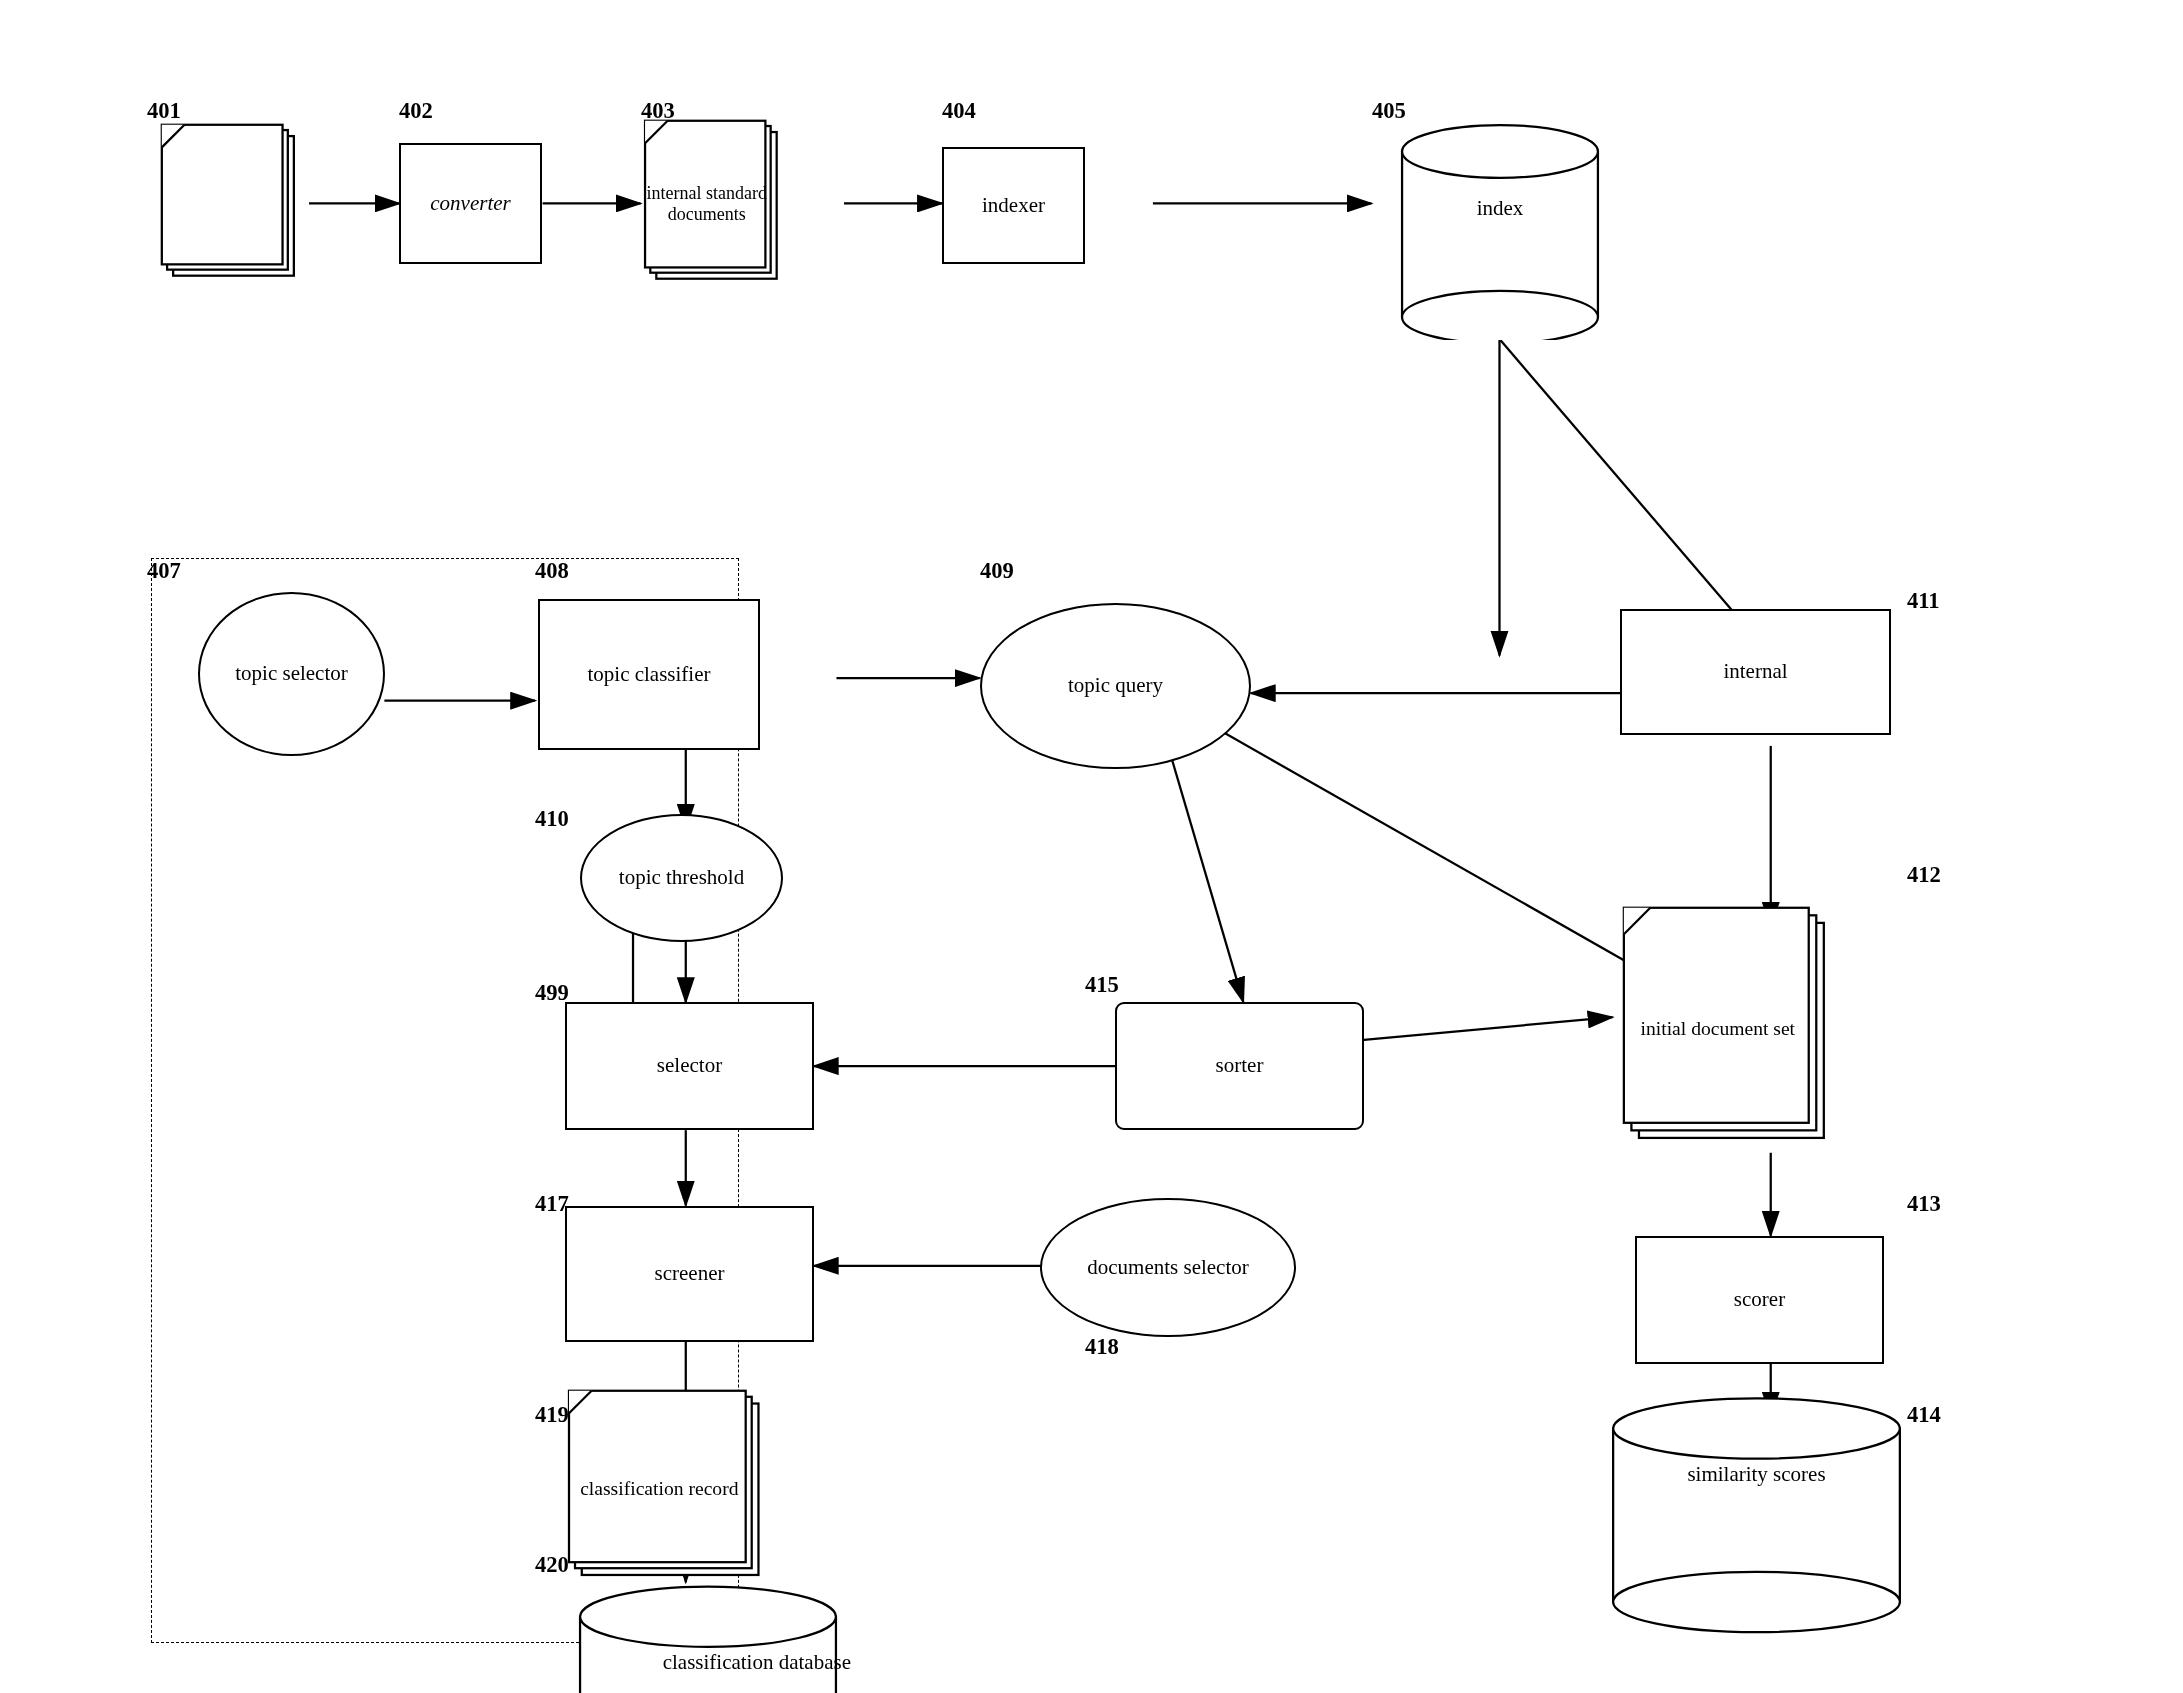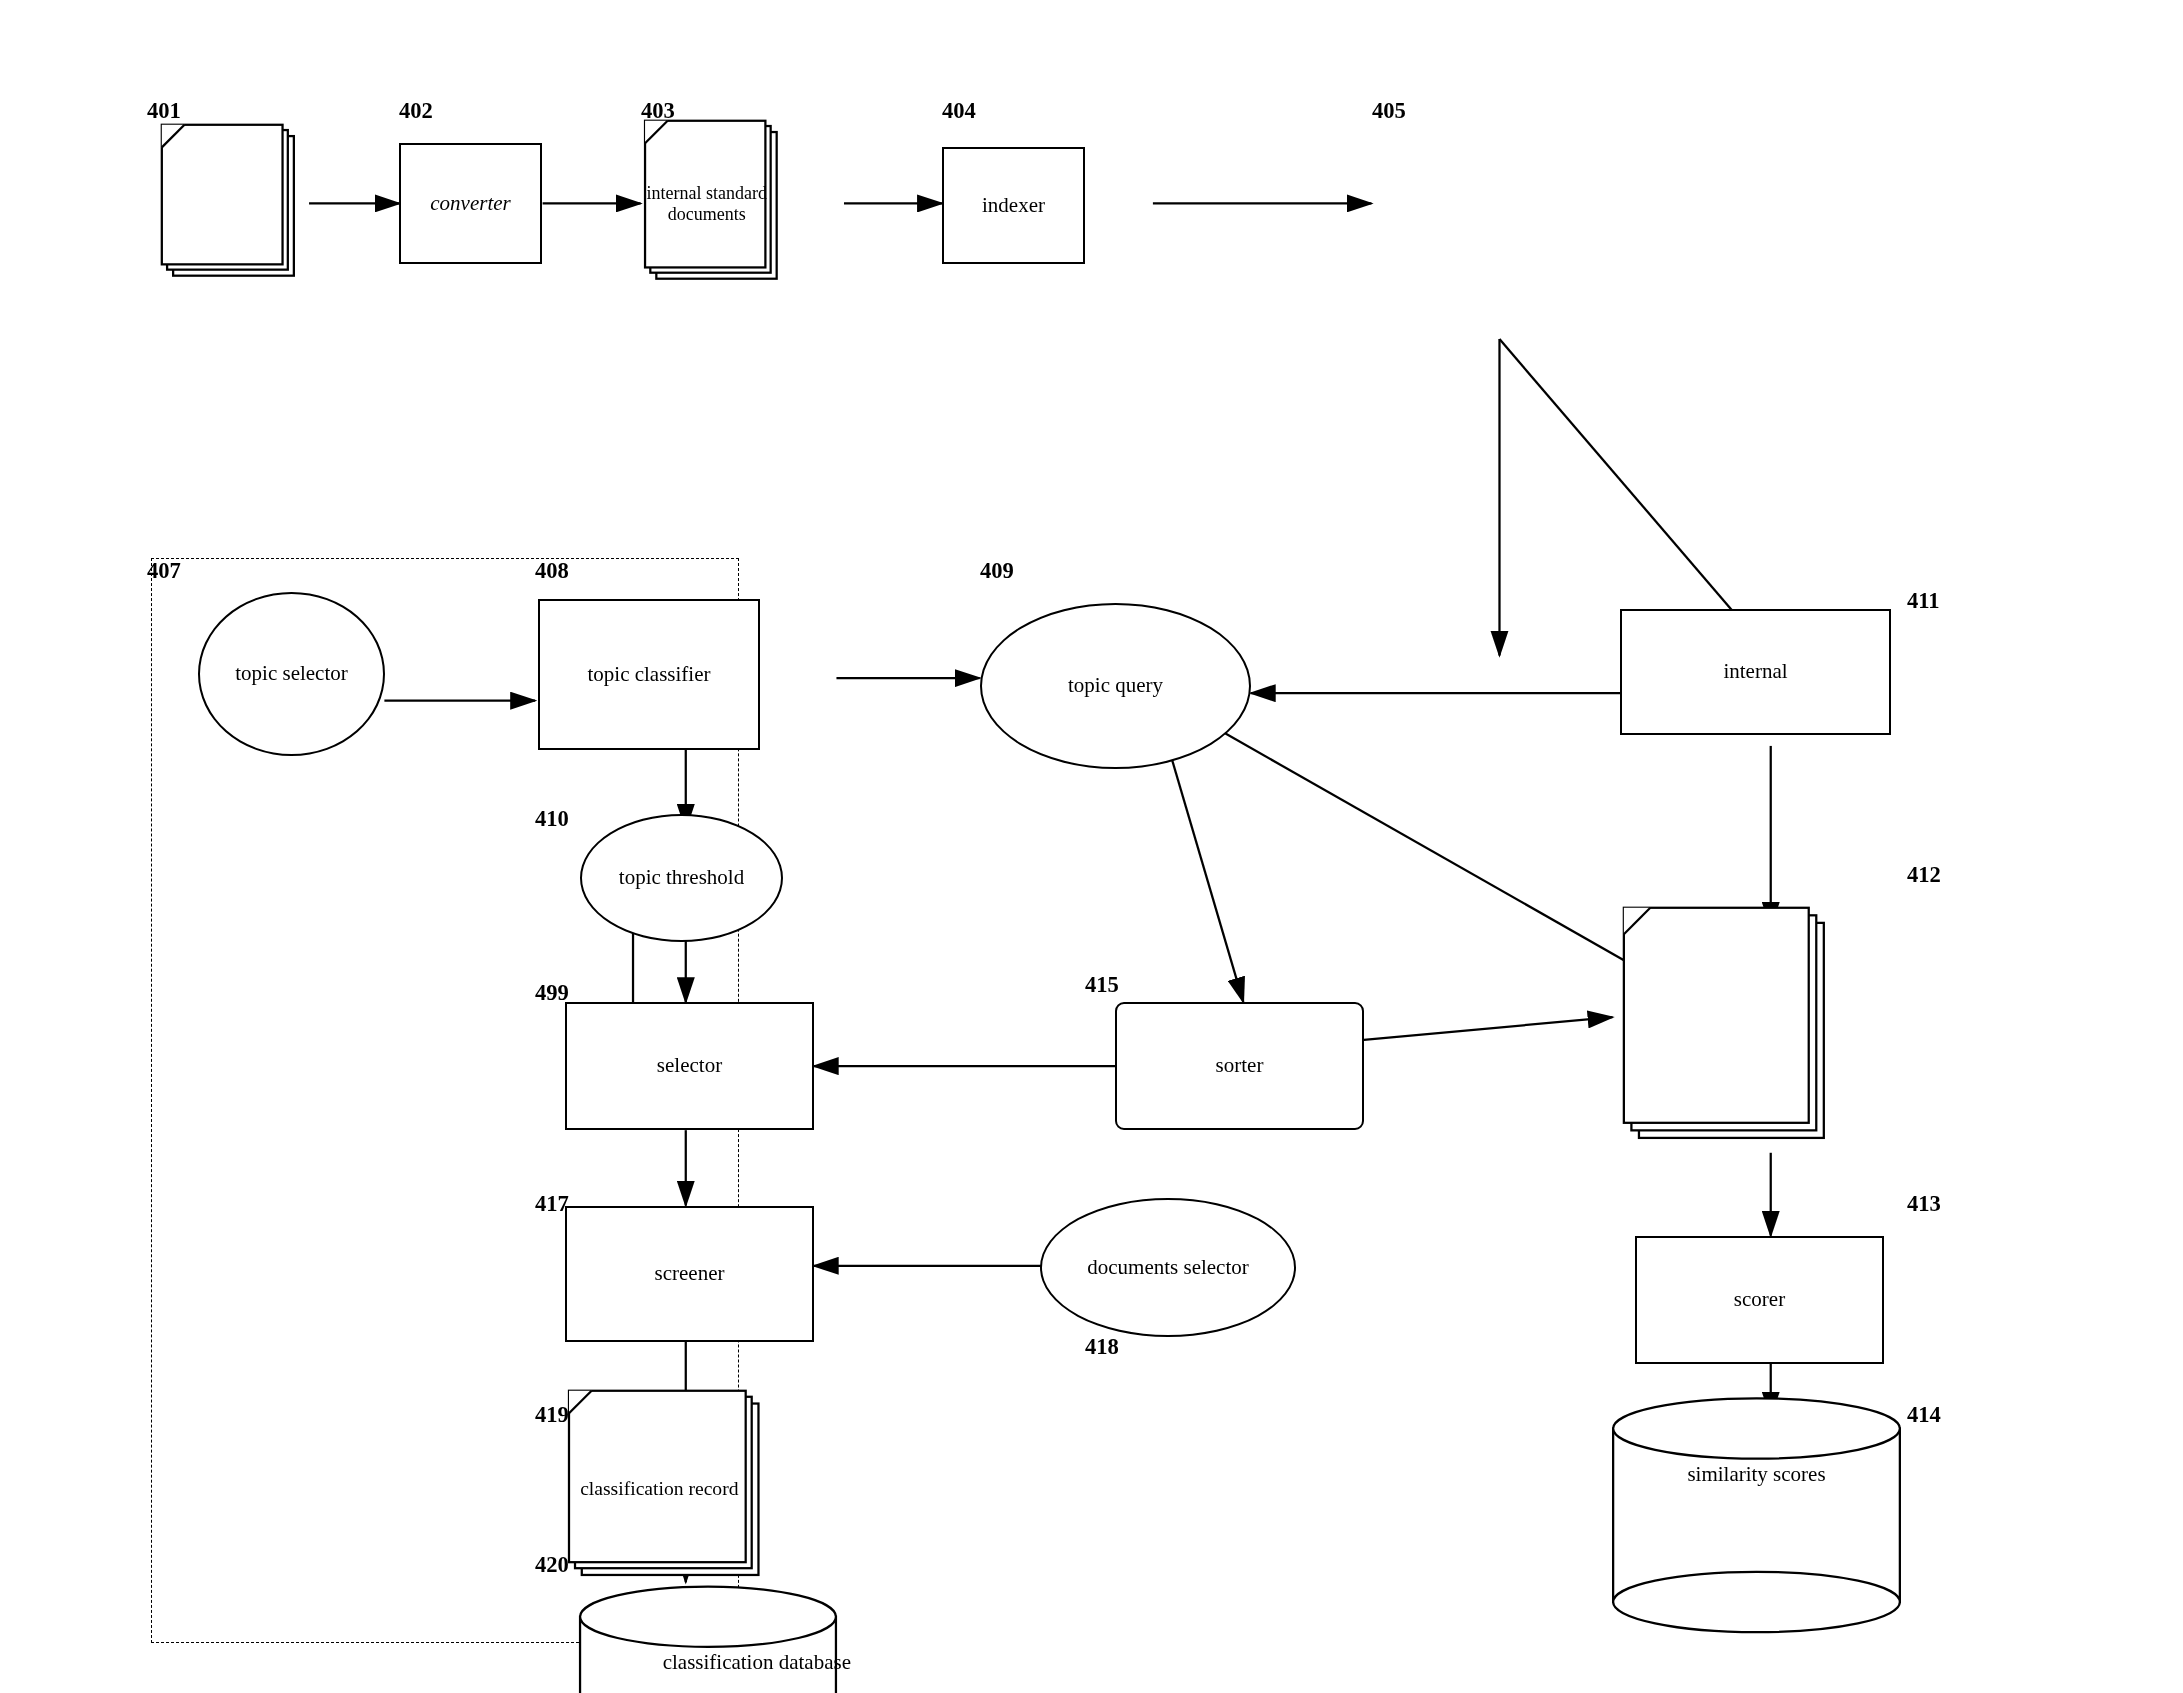--- a/index.html
+++ b/index.html
@@ -211,20 +211,31 @@
     </svg>
     <div class="doc-stack-label" style="position:absolute;top:11.3px;left:3.8px;width:124px;height:151px;font-size:18px;display:flex;align-items:center;justify-content:center;">internal
 standard
 documents</div>
   </div>
 
   <div class="node box" style="left:942px; top:147px; width:143px; height:117px;">
     <span>indexer</span>
   </div>
 
+  <div class="cylinder" style="left:1387px; top:106px; width:226px; height:234px;">
+    <svg width="226" height="234" viewBox="0 0 300 310">
+
+      <rect x="20" y="60" width="260" height="220" fill="white" stroke="black" stroke-width="3"></rect>
+
+      <ellipse cx="150" cy="60" rx="130" ry="35" fill="white" stroke="black" stroke-width="3"></ellipse>
+
+      <ellipse cx="150" cy="280" rx="130" ry="35" fill="white" stroke="black" stroke-width="3"></ellipse>
+    </svg>
+    <span class="cylinder-label" style="position:absolute;top:75px;left:0;width:226px;text-align:center;font-size:21px;">index</span>
+  </div>
 
   <div class="node ellipse" style="left:198px; top:592px; width:187px; height:164px;">
     <span>topic
 selector</span>
   </div>
 
   <div class="node box" style="left:538px; top:599px; width:222px; height:151px;">
     <span>topic
 classifier</span>
   </div>
@@ -252,20 +263,23 @@
   </div>
 
   <div class="doc-stack" style="left:1620px; top:904px; width:219px; height:249px;">
     <svg width="219" height="249" viewBox="0 0 290 330">
       <rect x="25" y="25" width="245" height="285" fill="white" stroke="black" stroke-width="3"></rect>
       <rect x="15" y="15" width="245" height="285" fill="white" stroke="black" stroke-width="3"></rect>
       <rect x="5" y="5" width="245" height="285" fill="white" stroke="black" stroke-width="3"></rect>
       <polygon points="5,5 40,5 5,40" fill="white" stroke="none"></polygon>
       <line x1="5" y1="40" x2="40" y2="5" stroke="black" stroke-width="3"></line>
     </svg>
+    <div class="doc-stack-label" style="position:absolute;top:15px;left:3.8px;width:188px;height:219px;font-size:19.6px;display:flex;align-items:center;justify-content:center;">initial
+document
+set</div>
   </div>
 
   <div class="node box" style="left:1635px; top:1236px; width:249px; height:128px;">
     <span>scorer</span>
   </div>
 
   <div class="cylinder" style="left:1598px; top:1387px; width:317px; height:249px;">
     <svg width="317" height="249" viewBox="0 0 420 330">
       <rect x="20" y="55" width="380" height="230" fill="white" stroke="black" stroke-width="3"></rect>
       <ellipse cx="210" cy="55" rx="190" ry="40" fill="white" stroke="black" stroke-width="3"></ellipse>

